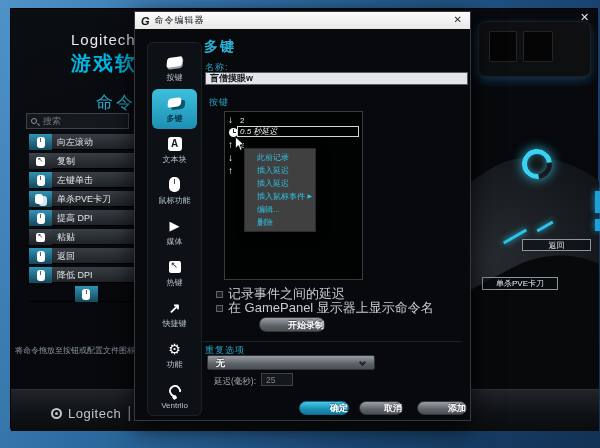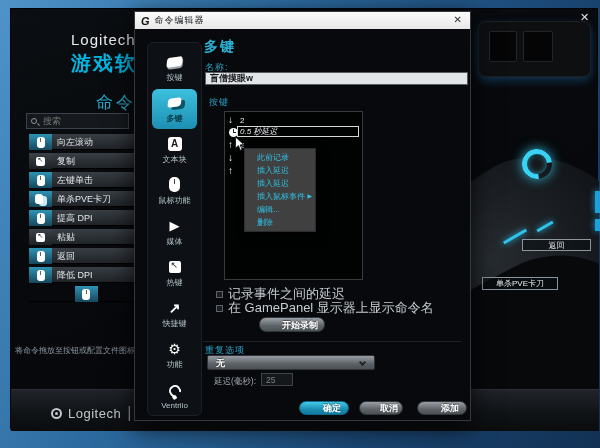--- a/index.html
+++ b/index.html
@@ -146,21 +146,21 @@
     border:1px solid #292d31; box-shadow:3px 4px 8px rgba(0,0,0,.9); z-index:5; padding:2px 0; }
   .ctx-item { height:13px; line-height:13px; padding-left:12px; color:#2fc0e4; font-size:8px;
     white-space:nowrap; cursor:pointer; position:relative; }
   .ctx-item .subarrow { position:absolute; right:3px; top:0; font-size:6px; color:#2fc0e4; }
   .cursor { position:absolute; left:99px; top:124px; z-index:6; }
 
   .cb-row { position:absolute; left:81px; display:flex; align-items:center; }
   .cb-box { width:7px; height:7px; background:#1b1f23; border:1px solid #5c6268; margin-right:5px; cursor:pointer; }
   .cb-label { color:#c7ccd1; font-size:13px; white-space:nowrap; }
 
-  .btn { border-radius:7px; color:#fff; text-align:center; cursor:pointer;
+  .btn { border-radius:7px; color:#fff; text-align:right; cursor:pointer;
     text-shadow:0 -1px 1px rgba(0,0,0,.5);padding-left:16px; }
   .btn-gray { background:linear-gradient(#9ba1a7,#5e6368 60%,#4c5156); border:1px solid #32363a; }
   .btn-cyan { background:linear-gradient(#44cbe9,#1b8db2 60%,#137a9c); border:1px solid #0e6a8c; }
   .record-btn { position:absolute; left:124px; top:305px; width:66px; height:15px;
     font-size:9px; font-weight:bold; line-height:14px; }
   .divider { position:absolute; left:68px; top:329px; width:258px; border-top:1px solid #1e2328; }
   .repeat-label { position:absolute; left:70px; top:332px; }
   .dropdown { position:absolute; left:72px; top:343px; width:168px; height:15px;
     background:linear-gradient(#979da3,#5d6267 60%,#4b5055); border:1px solid #2f3337; border-radius:2px;
     color:#fff; font-size:9px; font-weight:bold; line-height:14px; padding-left:8px;

